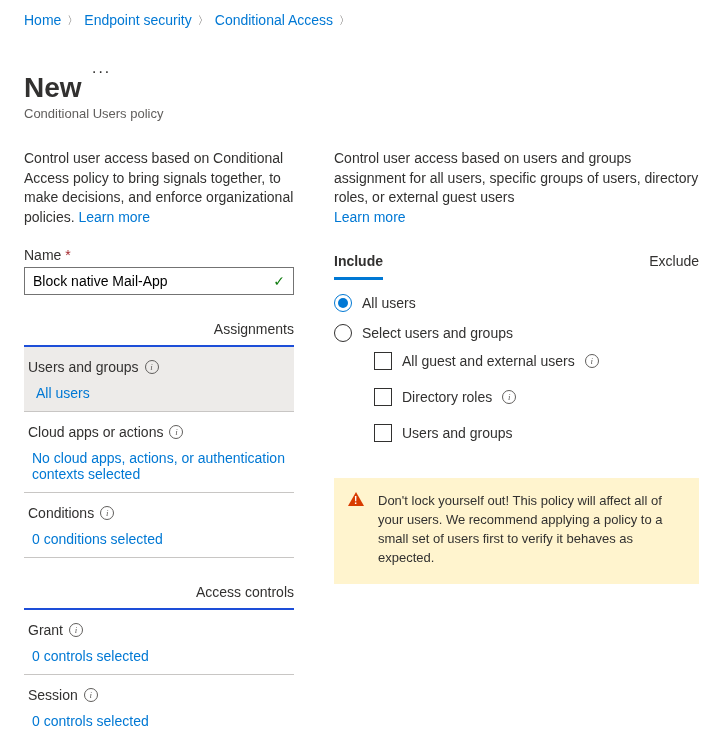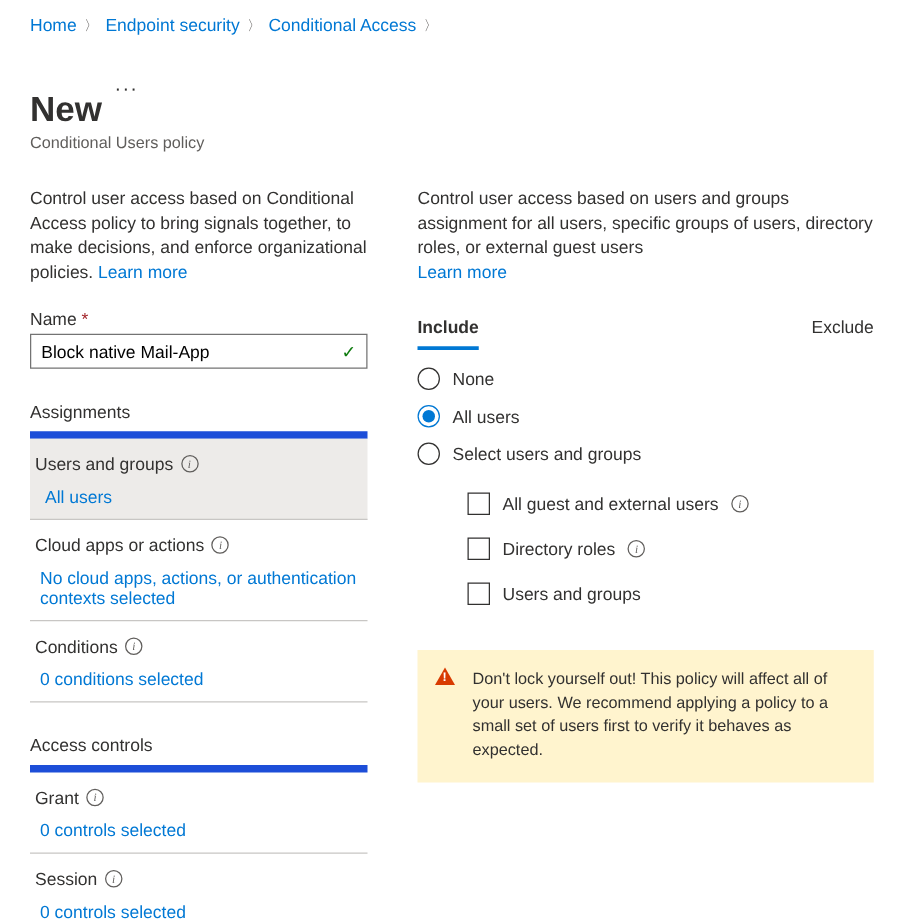--- a/index.html
+++ b/index.html
@@ -45,22 +45,23 @@
     }
     .name-input input { border: none; outline: none; width: 100%; font-size: 14px; font-family: inherit; }
     .name-input .check {
       position: absolute; right: 8px; color: #107c10; font-size: 14px;
     }
 
     
     .section-header {
       margin-top: 26px;
       padding-bottom: 8px;
-      border-bottom: 6px solid #1d4ed8;
+      border-bottom: 2px solid #1d4ed8;
       font-size: 14px;
+      text-align: right;
     }
     .item {
       padding: 8px 4px 2px;
       border-bottom: 1px solid #c8c6c4;
     }
     .item-title { display: flex; align-items: center; gap: 6px; font-size: 14px; padding: 4px 0; }
     .item .link { color: #0078d4; padding: 6px 4px 8px; font-size: 14px; cursor: pointer; }
     .item.selected { background: #edebe9; }
     .item.selected .item-title { padding-top: 4px; }
     .item.selected .link { padding-left: 8px; }
@@ -82,21 +83,21 @@
     .radio {
       width: 18px; height: 18px; border: 1px solid #323130; border-radius: 50%;
       display: inline-flex; align-items: center; justify-content: center; flex-shrink: 0;
     }
     .radio.checked { border-color: #0078d4; }
     .radio.checked::after {
       content: ""; width: 10px; height: 10px; background: #0078d4; border-radius: 50%;
     }
 
     
-    .check-group { margin-top: 22px; margin-left: 40px; display: flex; flex-direction: column; gap: 18px; }
+    .check-group { margin-top: 10px; margin-left: 40px; display: flex; flex-direction: column; gap: 18px; }
     .check-row { display: flex; align-items: center; gap: 10px; cursor: pointer; }
     .cbox { width: 18px; height: 18px; border: 1px solid #323130; flex-shrink: 0; }
 
     
     .warn {
       margin-top: 36px;
       background: #fff4ce;
       border: none;
       padding: 14px 28px 16px 44px;
       position: relative;
@@ -198,24 +199,20 @@
       <span>Control user access based on users and groups assignment for all users, specific groups of users, directory roles, or external guest users </span><br><a class="learn">Learn more</a>
     </p>
 
     <div class="tabs">
       <div class="tab active">Include</div>
       <div class="tab">Exclude</div>
     </div>
 
     <div class="radio-group">
       <div class="radio-row">
-        <span class="radio"></span>
-        <span>None</span>
-      </div>
-      <div class="radio-row">
         <span class="radio checked"></span>
         <span>All users</span>
       </div>
       <div class="radio-row">
         <span class="radio"></span>
         <span>Select users and groups</span>
       </div>
     </div>
 
     <div class="check-group">

